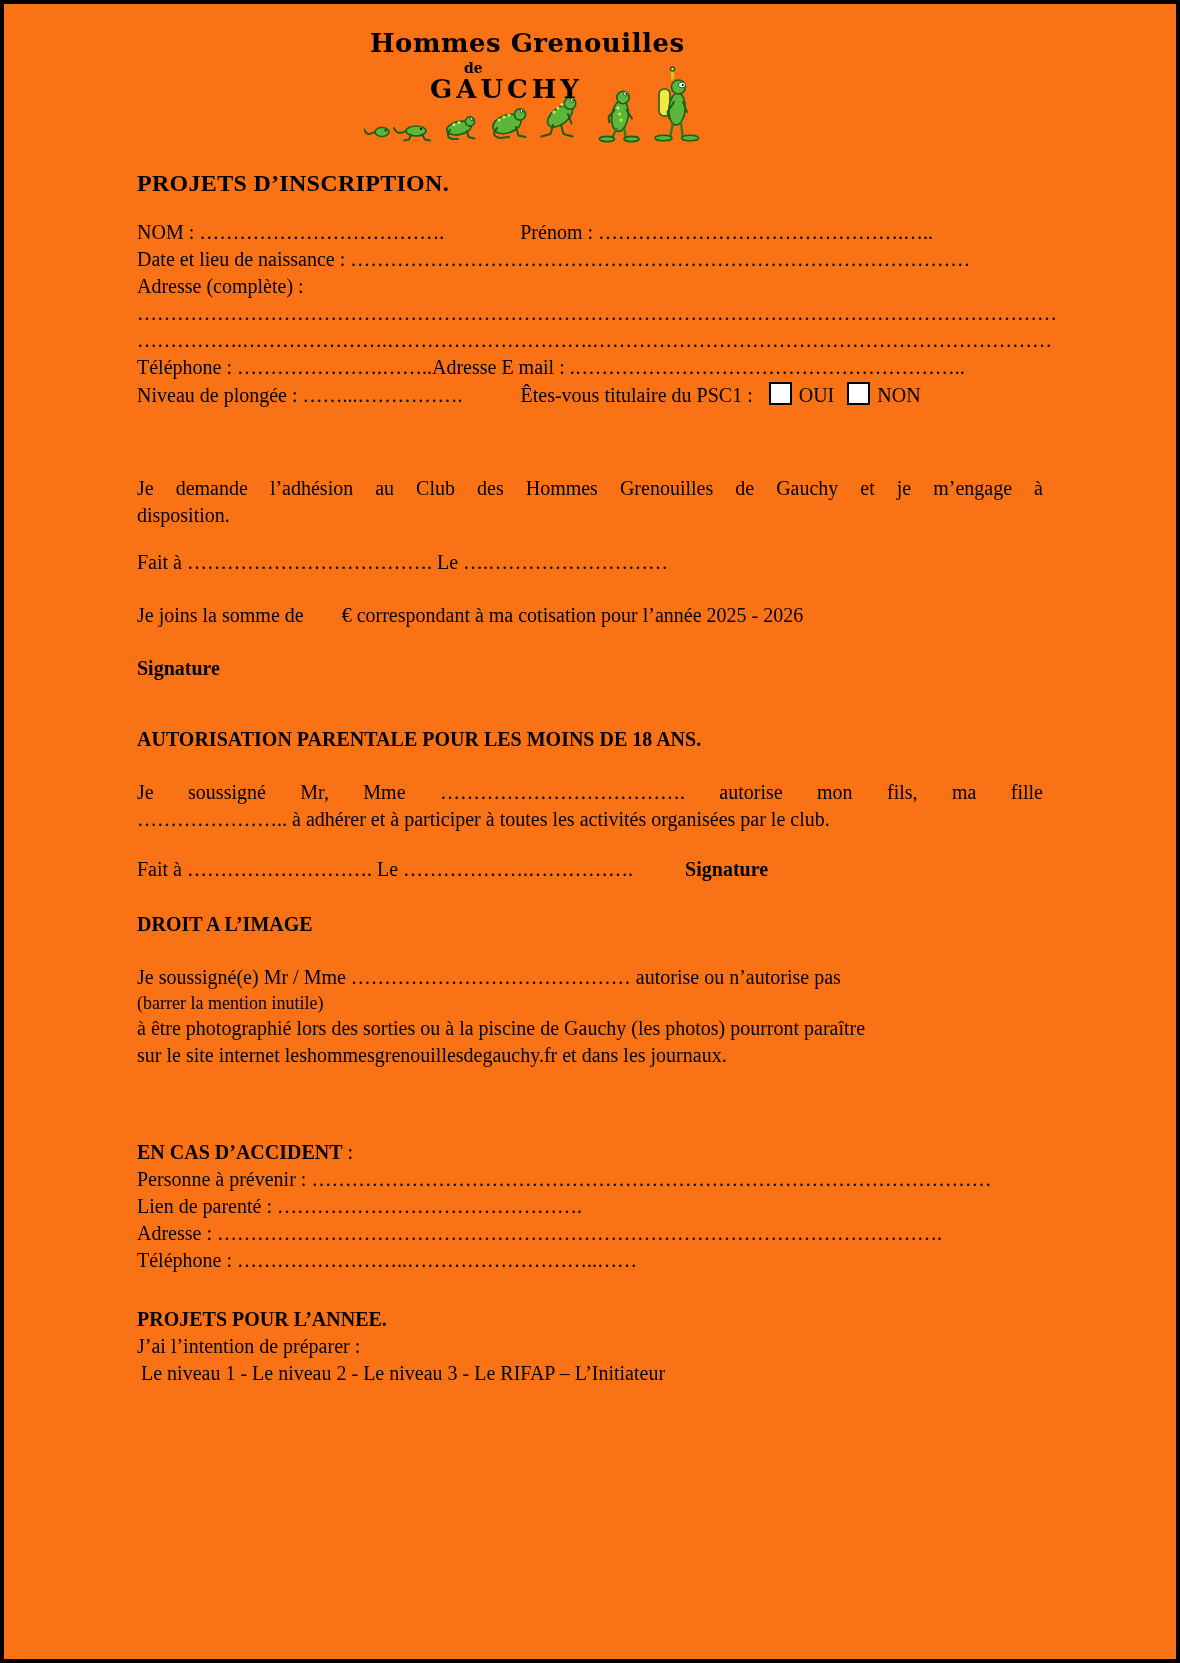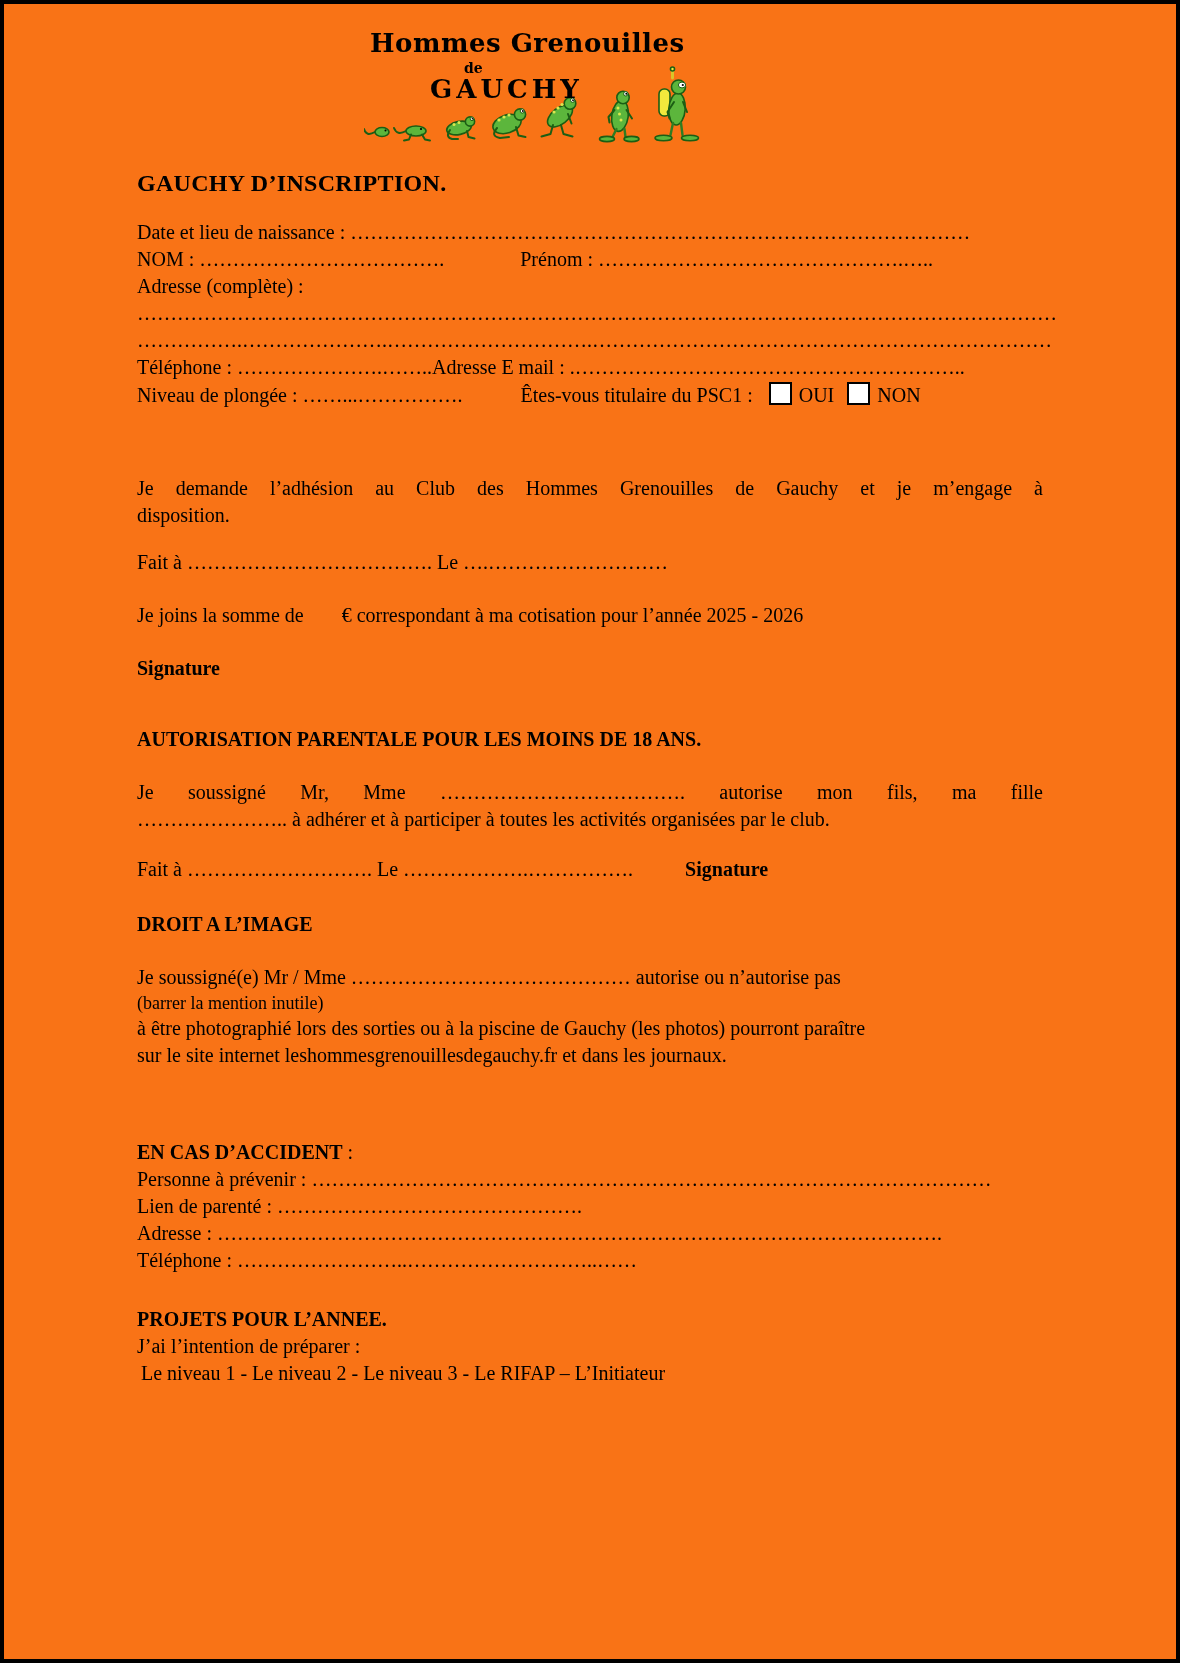--- a/index.html
+++ b/index.html
@@ -141,27 +141,27 @@
       <ellipse class="fg" cx="299.5" cy="110" rx="8.5" ry="2.7"></ellipse>
       <ellipse class="fg" cx="326" cy="110" rx="8.5" ry="2.7"></ellipse>
     </svg>
     <div class="logo-name">Hommes Grenouilles</div>
     <div class="logo-de">de</div>
     <div class="logo-city">GAUCHY</div>
   </div>
 
   <div class="content">
 
-    <div class="doc-title">GAUCHY D’INSCRIPTION.</div>
+    <div class="doc-title">PROJETS D’INSCRIPTION.</div>
 
     <div class="identity">
-      <div class="line">Date et lieu de naissance : …………………………………………………………………………………</div>
       <div class="line">
         <span>NOM : ……………………………….</span><span class="gap-prenom">Prénom : ……………………………………….…..</span>
       </div>
+      <div class="line">Date et lieu de naissance : …………………………………………………………………………………</div>
       <div class="line">Adresse (complète) :</div>
       <div class="line">…………………………………………………………………………………………………………………………</div>
       <div class="line">…………….………………….………………………….……………………………………………………………</div>
       <div class="line">Téléphone : ………………….……..Adresse E mail : .…………………………………………………..</div>
       <div class="line niveau-row">
         <span>Niveau de plongée : ……...…………….</span><span class="psc1"><span>Êtes-vous titulaire du PSC1 :</span><span class="cb cb1"></span><span>OUI</span><span class="cb cb2"></span><span>NON</span></span>
       </div>
     </div>
 
     <div class="para">

